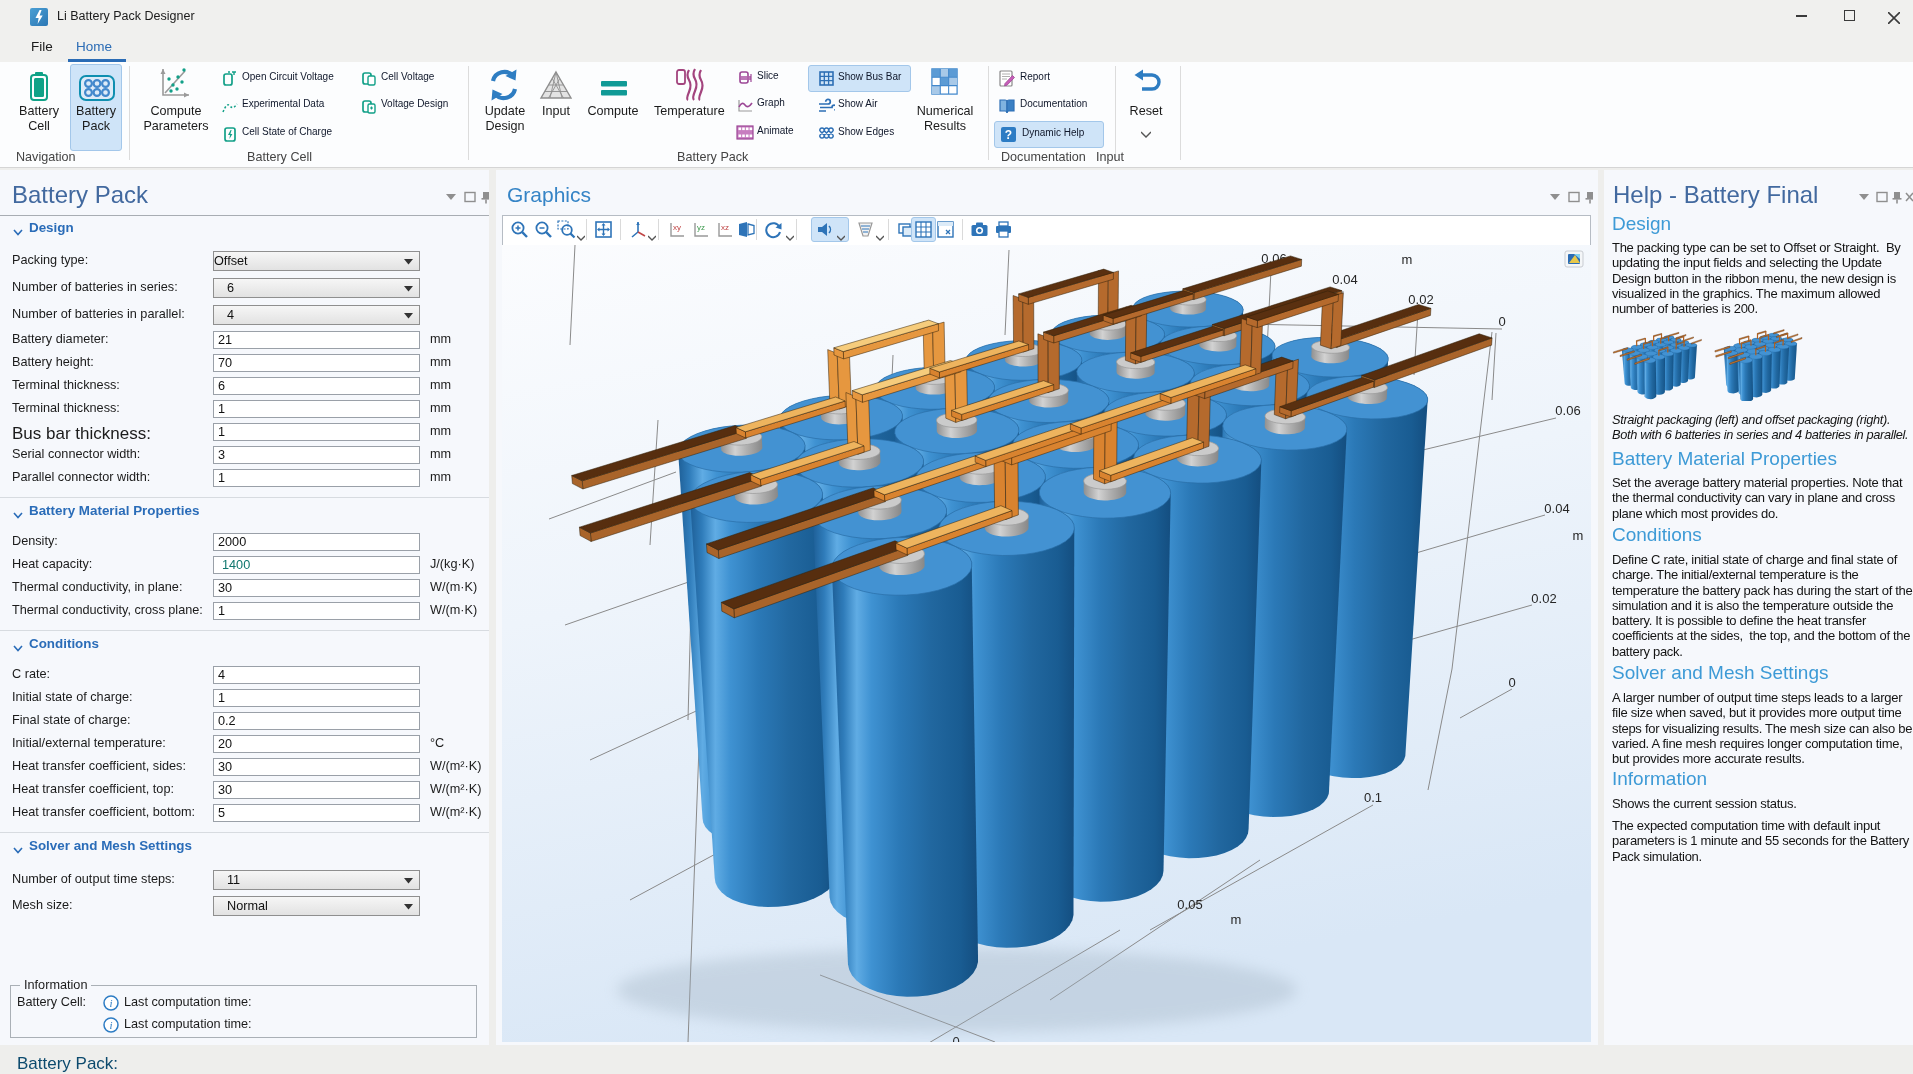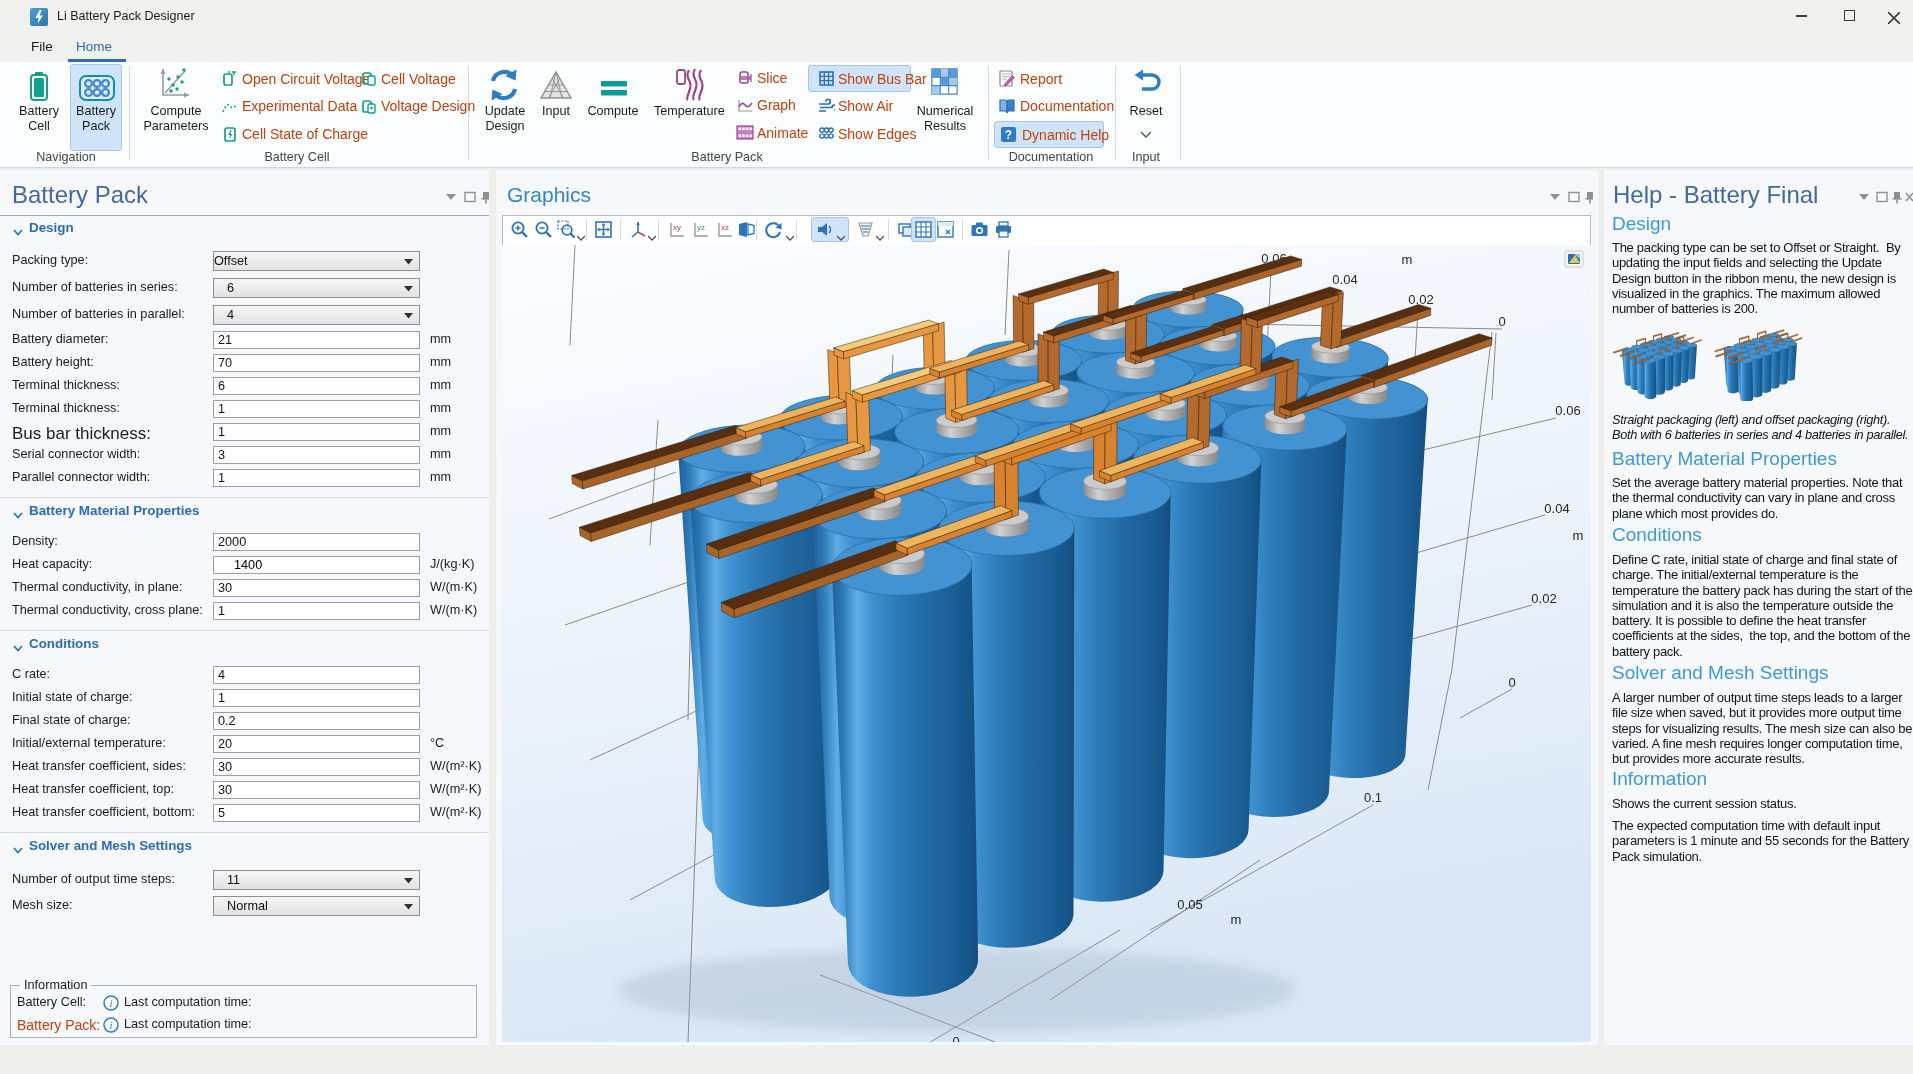--- a/index.html
+++ b/index.html
@@ -3,23 +3,23 @@
 *{margin:0;padding:0;box-sizing:border-box}
 html,body{width:1913px;height:1074px;overflow:hidden;background:#eeeeec;font-family:"Liberation Sans",sans-serif;-webkit-font-smoothing:antialiased}
 .abs{position:absolute}
 #titlebar{left:0;top:0;width:1913px;height:33px;background:#f0f0ee}
 #appicon{left:30px;top:8px;width:18px;height:18px;background:linear-gradient(140deg,#4a9fd4,#2c77b4);border-radius:2px}
 #apptitle{left:57px;top:9px;font-size:12.5px;color:#1b1b1b}
 #tabrow{left:0;top:33px;width:1913px;height:29px;background:#f0f0ee}
 .tab{top:39px;font-size:13.5px;color:#1b1b1b}
 #ribbon{left:0;top:62px;width:1913px;height:106px;background:#fcfdfe;border-bottom:1px solid #d5d5d5}
 .vsep{position:absolute;top:66px;height:94px;width:1px;background:#dcdcdc}
-.glabel{position:absolute;top:150px;font-size:12.6px;color:#444;text-align:center}
+.glabel{position:absolute;top:150px;font-size:12.6px;color:#444;text-align:left}
 .bigbtn{position:absolute;text-align:center;font-size:12.6px;color:#1b1b1b;line-height:15px}
-.rowitem{position:absolute;font-size:14px;color:#c2410c;white-space:nowrap}
+.rowitem{position:absolute;font-size:10px;color:#0f172a;white-space:nowrap}
 .selbtn{background:#cfe4f8;border:1px solid #a3c7ea;border-radius:3px}
 .panel{background:#f6f8fc}
 .ptitle{font-size:24px;color:#42699f}
 </style></head><body>
 <div class="abs" id="titlebar"></div>
 <div class="abs" id="appicon"><svg width="18" height="18" viewBox="0 0 18 18">
       <path d="M9.6 2 L5.5 10 L8.6 10 L7.6 16 L12.7 7.5 L9.6 7.5 L11.6 2 Z" fill="#fff"></path>
     </svg></div>
 <div class="abs" id="apptitle">Li Battery Pack Designer</div>
 <div class="abs" style="left:1796px;top:15px;width:11px;height:1.6px;background:#3a3a3a"></div>
@@ -264,21 +264,21 @@
 <div class="abs" style="left:213px;top:469px;width:207px;height:18px;background:#fff;border:1px solid #9aa0a8;font-size:12.7px;line-height:16px;padding-left:4px;color:#111">1</div>
 <div class="abs" style="left:430px;top:470px;font-size:12.7px;color:#1b1b1b">mm</div>
 <div class="abs" style="left:0px;top:497px;width:489px;height:1px;background:#d7dbe0"></div>
 <div class="abs" style="left:13px;top:505px"><svg width="10" height="8">
       <path d="M1 2 L5 6.5 L9 2" fill="none" stroke="#2a6cb8" stroke-width="1.6"></path>
     </svg></div>
 <div class="abs" style="left:29px;top:503px;font-size:13.4px;font-weight:bold;color:#2a6cb8">Battery Material Properties</div>
 <div class="abs" style="left:12px;top:534px;font-size:12.7px;color:#1b1b1b;white-space:nowrap">Density:</div>
 <div class="abs" style="left:213px;top:533px;width:207px;height:18px;background:#fff;border:1px solid #9aa0a8;font-size:12.7px;line-height:16px;padding-left:4px;color:#111">2000</div>
 <div class="abs" style="left:12px;top:557px;font-size:12.7px;color:#1b1b1b;white-space:nowrap">Heat capacity:</div>
-<div class="abs" style="left:213px;top:556px;width:207px;height:18px;background:#fff;border:1px solid #9aa0a8;font-size:12.7px;line-height:16px;padding-left:20px;color:#000000">1400</div>
+<div class="abs" style="left:213px;top:556px;width:207px;height:18px;background:#fff;border:1px solid #9aa0a8;font-size:12.7px;line-height:16px;padding-left:8px;color:#0f766e">1400</div>
 <div class="abs" style="left:430px;top:557px;font-size:12.7px;color:#1b1b1b">J/(kg·K)</div>
 <div class="abs" style="left:12px;top:580px;font-size:12.7px;color:#1b1b1b;white-space:nowrap">Thermal conductivity, in plane:</div>
 <div class="abs" style="left:213px;top:579px;width:207px;height:18px;background:#fff;border:1px solid #9aa0a8;font-size:12.7px;line-height:16px;padding-left:4px;color:#111">30</div>
 <div class="abs" style="left:430px;top:580px;font-size:12.7px;color:#1b1b1b">W/(m·K)</div>
 <div class="abs" style="left:12px;top:603px;font-size:12.7px;color:#1b1b1b;white-space:nowrap">Thermal conductivity, cross plane:</div>
 <div class="abs" style="left:213px;top:602px;width:207px;height:18px;background:#fff;border:1px solid #9aa0a8;font-size:12.7px;line-height:16px;padding-left:4px;color:#111">1</div>
 <div class="abs" style="left:430px;top:603px;font-size:12.7px;color:#1b1b1b">W/(m·K)</div>
 <div class="abs" style="left:0px;top:630px;width:489px;height:1px;background:#d7dbe0"></div>
 <div class="abs" style="left:13px;top:638px"><svg width="10" height="8">
       <path d="M1 2 L5 6.5 L9 2" fill="none" stroke="#2a6cb8" stroke-width="1.6"></path>
@@ -316,21 +316,21 @@
       <path d="M0 0 L9 0 L4.5 5.5 Z" fill="#333"></path>
     </svg></div>
 <div class="abs" style="left:10px;top:985px;width:467px;height:53px;border:1px solid #aab0b6"></div>
 <div class="abs" style="left:20px;top:978px;background:#f6f8fc;padding:0 4px;font-size:12.7px;color:#1b1b1b">Information</div>
 <div class="abs" style="left:17px;top:995px;font-size:12.7px;color:#1b1b1b">Battery Cell:</div>
 <div class="abs" style="left:103px;top:995px"><svg width="16" height="16">
       <circle cx="8" cy="8" r="7" fill="#fff" stroke="#2d7cc4" stroke-width="1.5"></circle>
       <text x="8" y="12" text-anchor="middle" font-size="11" font-style="italic" font-family="Liberation Serif,serif" fill="#2d7cc4">i</text>
     </svg></div>
 <div class="abs" style="left:124px;top:995px;font-size:12.7px;color:#1b1b1b">Last computation time:</div>
-<div class="abs" style="left:17px;top:1017px;font-size:14px;color:#c2410c">Battery Pack:</div>
+<div class="abs" style="left:17px;top:1054px;font-size:17px;color:#0c4a6e">Battery Pack:</div>
 <div class="abs" style="left:103px;top:1017px"><svg width="16" height="16">
       <circle cx="8" cy="8" r="7" fill="#fff" stroke="#2d7cc4" stroke-width="1.5"></circle>
       <text x="8" y="12" text-anchor="middle" font-size="11" font-style="italic" font-family="Liberation Serif,serif" fill="#2d7cc4">i</text>
     </svg></div>
 <div class="abs" style="left:124px;top:1017px;font-size:12.7px;color:#1b1b1b">Last computation time:</div>
 <div class="abs panel" style="left:496px;top:170px;width:1102px;height:875px"></div>
 <div class="abs" style="left:507px;top:183px;font-size:21px;color:#3584c6">Graphics</div>
 <div class="abs" style="left:1549px;top:190px"><svg width="44" height="14">
       <path d="M1 4 L6 10 L11 4 Z" fill="#8f8f8f"></path>
       <rect x="20" y="2.5" width="10" height="9" fill="none" stroke="#8f8f8f" stroke-width="1.4"></rect>

